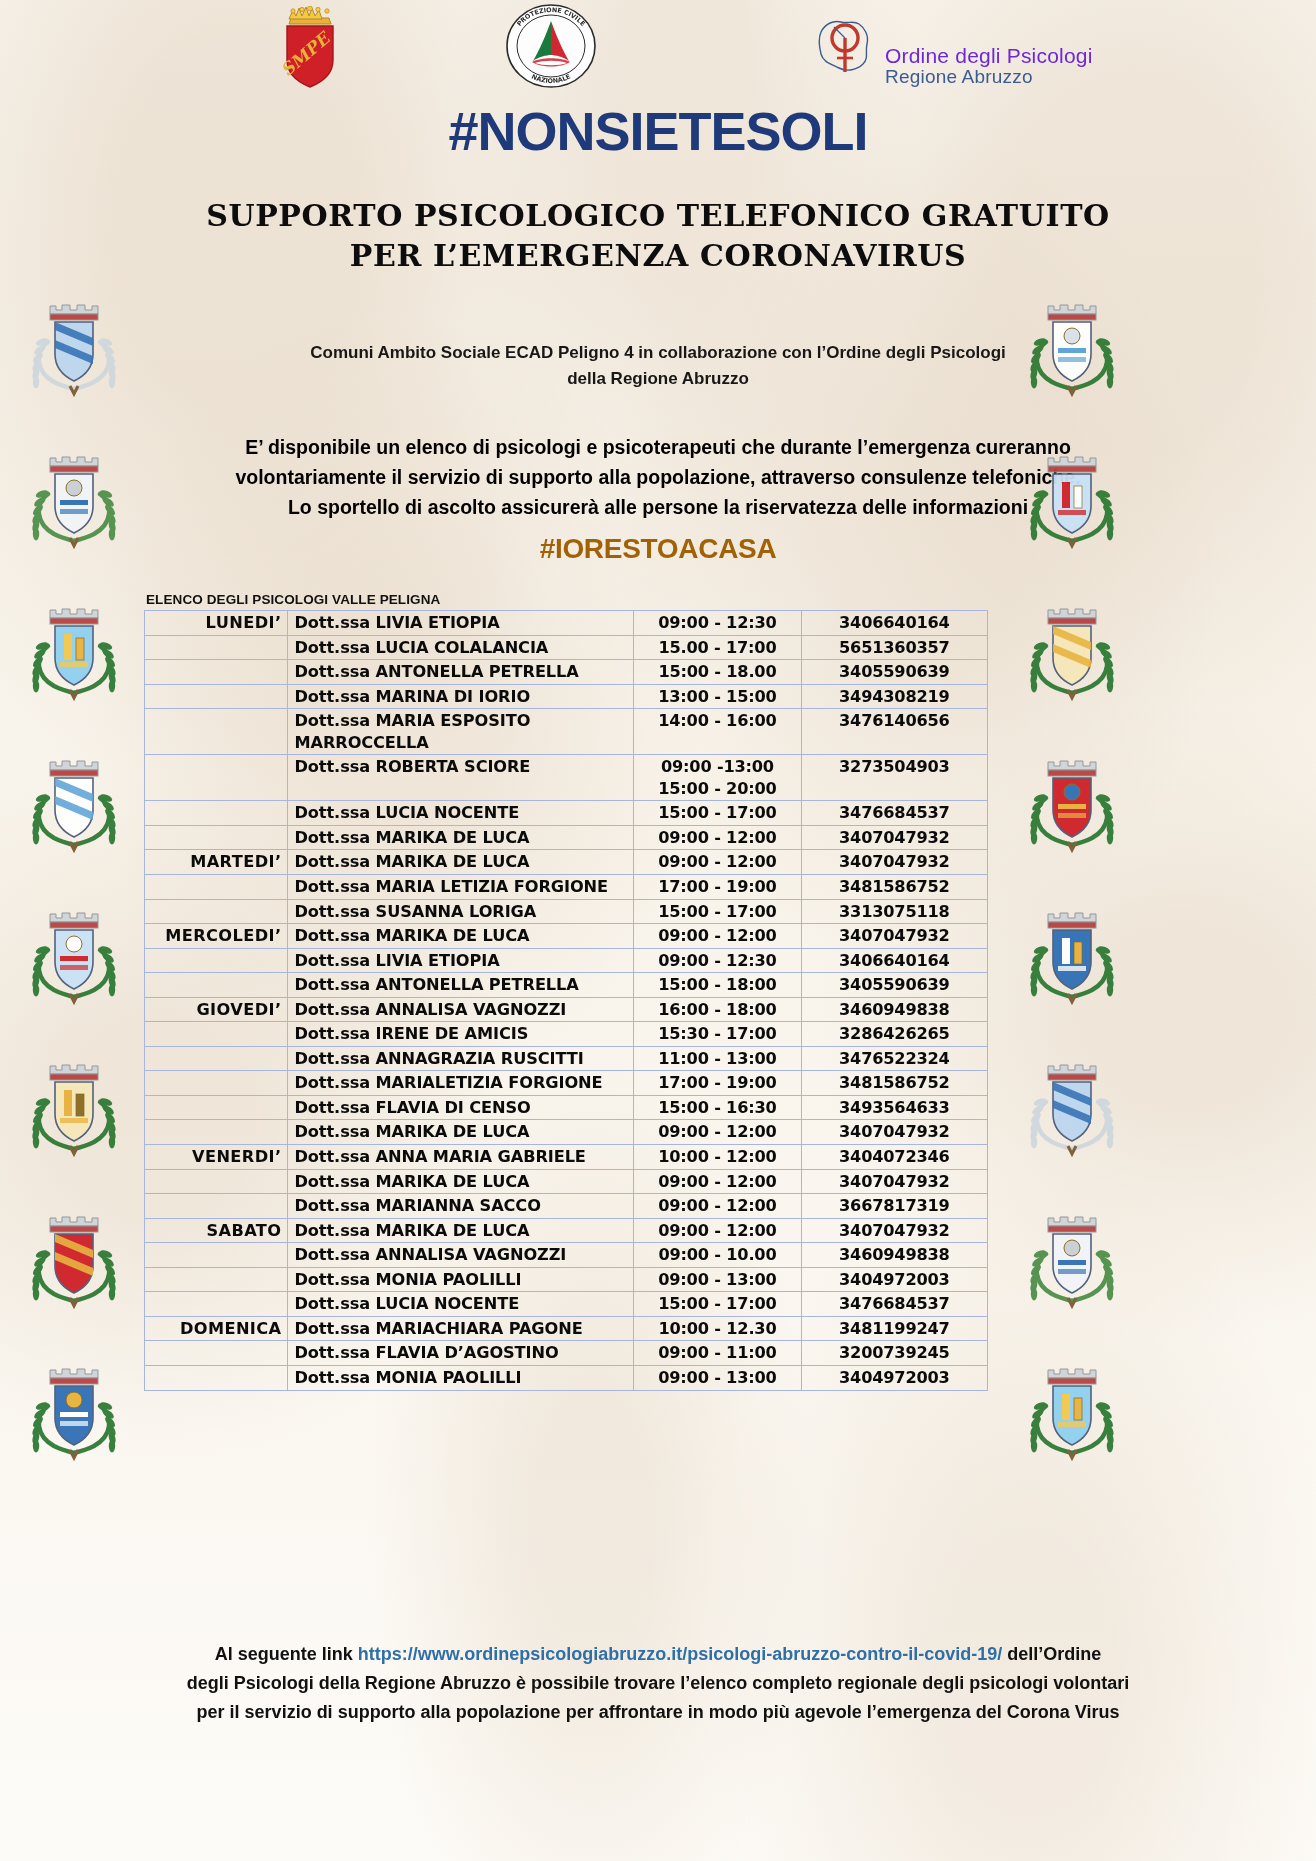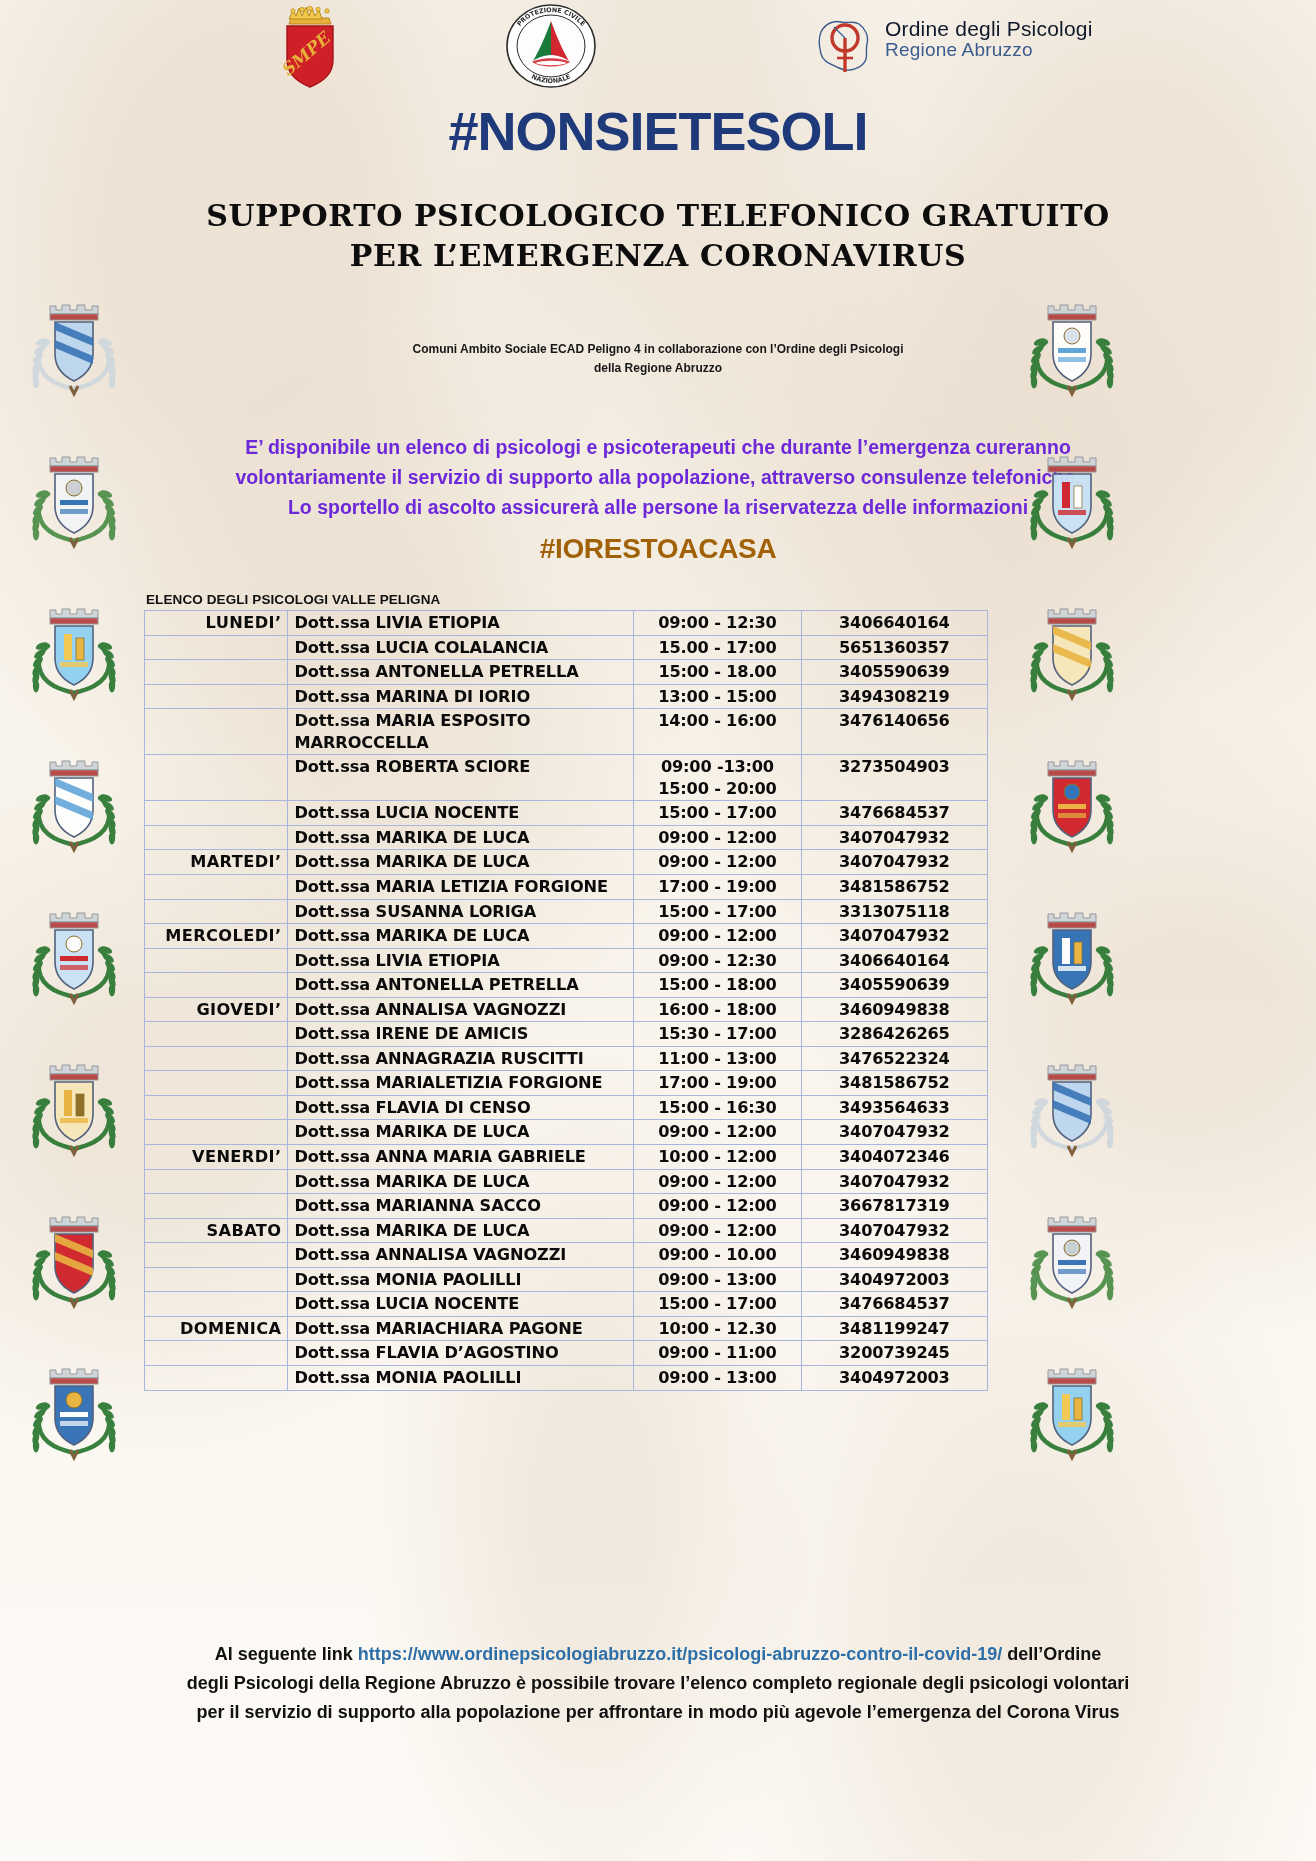--- a/index.html
+++ b/index.html
@@ -31,47 +31,47 @@
   .topbar{ position:absolute; top:0; left:0; width:1316px; height:92px; }
   .logo{ position:absolute; }
 
   .crest-sulmona{ left:275px; top:6px; width:70px; height:82px; }
   .pc-logo{ left:505px; top:4px; width:92px; height:84px; }
   .opa-logo{ left:815px; top:14px; width:280px; height:62px; }
   .opa-text{
     position:absolute; left:70px; top:4px;
     line-height:1.05;
   }
-  .opa-l1{ font-size:21px; color:#0f172a; letter-spacing:.2px; }
+  .opa-l1{ font-size:21px; color:#6d28d9; letter-spacing:.2px;margin-top:27px; }
   .opa-l2{ font-size:19px; color:#3c5c90; letter-spacing:.2px; }
 
   
   .hashtag{
     position:absolute; left:0; right:0; top:100px;
     text-align:center;
     font-family:"Liberation Sans", sans-serif;
     font-weight:bold; font-size:54px; letter-spacing:-1px;
     color:#1f3a7a;
   }
   .subtitle{
     position:absolute; left:0; right:0; top:196px;
     text-align:center;
     font-family:"DejaVu Serif", serif;
     font-weight:bold; font-size:30px; line-height:1.32;
     color:#0d0d0d; letter-spacing:.6px;
   }
   .collab{
     position:absolute; left:150px; width:1016px; top:340px;
-    text-align:center; font-weight:bold; font-size:12px;
+    text-align:center; font-weight:bold; font-size:17px;
     line-height:1.55; color:#171717;
   }
   .intro{
     position:absolute; left:130px; width:1056px; top:432px;
     text-align:center; font-weight:bold; font-size:19.5px;
-    line-height:1.55; color:#6d28d9;
+    line-height:1.55; color:#000000;
   }
   .iorestoacasa{
     position:absolute; left:0; right:0; top:533px;
     text-align:center; font-weight:bold; font-size:28px;
     color:#a16207; letter-spacing:-.3px;
   }
 
   
   .side{ position:absolute; top:290px; width:120px; }
   .side-left{ left:14px; }

